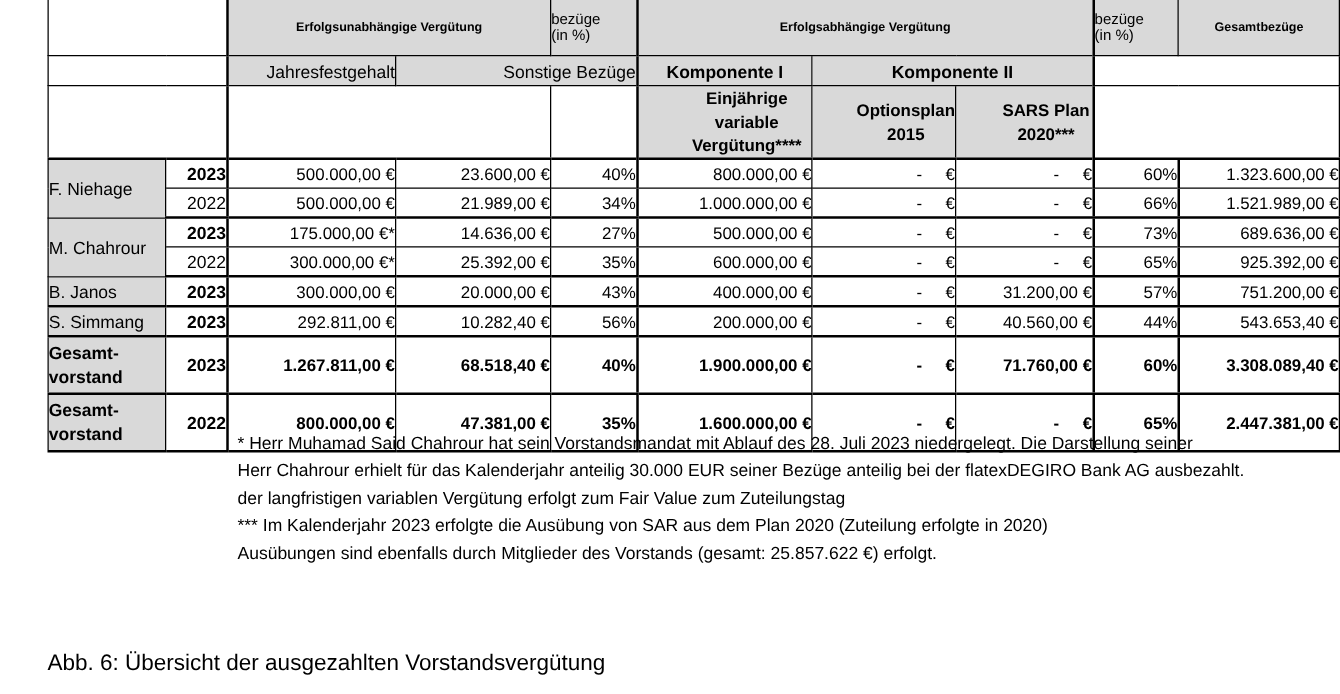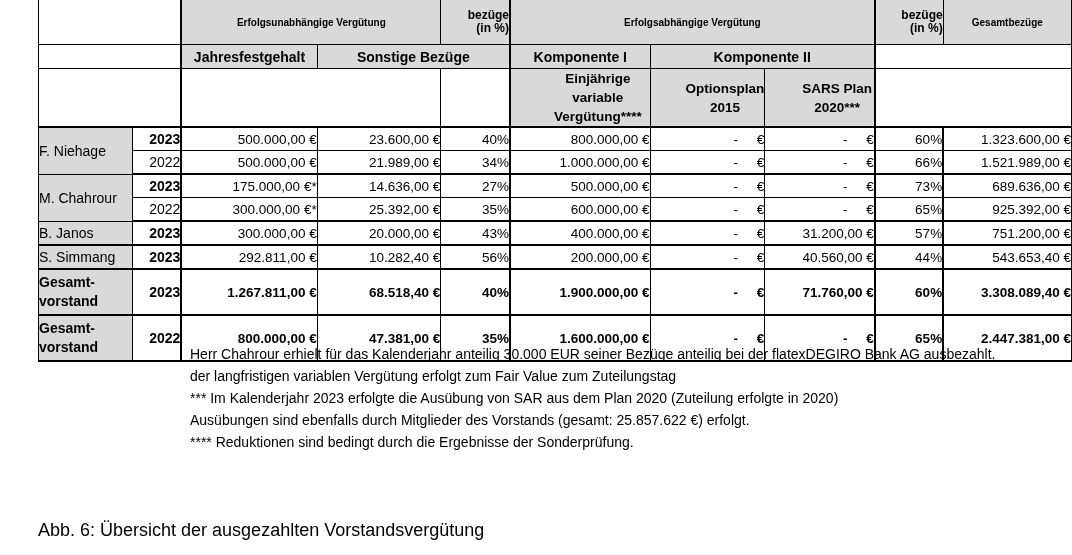--- a/index.html
+++ b/index.html
@@ -39,25 +39,25 @@
   tr.dr > td{height:22px;}
   tr.tall > td{height:44px;}
   tr.first > td{border-top-width:2px;}
   tr.gsep > td{border-bottom-width:2px;}
   .g{background:var(--header-bg);}
   .h1{
     font-weight:bold;font-size:10px;text-align:center;
     vertical-align:top;padding-top:5px;
   }
   .pcthead{
-    font-weight:bold;font-size:12px;line-height:13px;
-    text-align:right;vertical-align:top;padding-top:2px;
+    font-weight:normal;font-size:12px;line-height:13px;
+    text-align:left;vertical-align:top;padding-top:2px;
     white-space:pre-line;
   }
-  .hl{font-weight:bold;font-size:14px;text-align:center;padding-left:4px;}
+  .hl{font-weight:normal;font-size:14px;text-align:right;padding-left:4px;}
   .komp{font-weight:bold;font-size:14px;text-align:center;}
   .sub{
     font-weight:bold;font-size:13.5px;text-align:center;
     line-height:19px;white-space:pre-line;
   }
   .c-name{
     border:2px solid var(--border);
     border-right-width:1px;
     background:var(--header-bg);
     text-align:left;padding-left:5px;
@@ -230,20 +230,20 @@
     <td class="num b bl2">1.600.000,00 €</td>
     <td class="num b">-     €</td>
     <td class="num b">-     €</td>
     <td class="num b bl2">65%</td>
     <td class="num b bl2">2.447.381,00 €</td>
   </tr>
 </tbody>
   </table>
 
 <div class="footnotes">
+  <div class="fn">* Herr Muhamad Said Chahrour hat sein Vorstandsmandat mit Ablauf des 28. Juli 2023 niedergelegt. Die Darstellung seiner</div>
   <div class="fn">Herr Chahrour erhielt für das Kalenderjahr anteilig 30.000 EUR seiner Bezüge anteilig bei der flatexDEGIRO Bank AG ausbezahlt.</div>
   <div class="fn">der langfristigen variablen Vergütung erfolgt zum Fair Value zum Zuteilungstag</div>
   <div class="fn">*** Im Kalenderjahr 2023 erfolgte die Ausübung von SAR aus dem Plan 2020 (Zuteilung erfolgte in 2020)</div>
   <div class="fn">Ausübungen sind ebenfalls durch Mitglieder des Vorstands (gesamt: 25.857.622 €) erfolgt.</div>
-  <div class="fn">**** Reduktionen sind bedingt durch die Ergebnisse der Sonderprüfung.</div>
 </div>
 
 <div class="caption">Abb. 6: Übersicht der ausgezahlten Vorstandsvergütung</div>
 
 </body></html>

